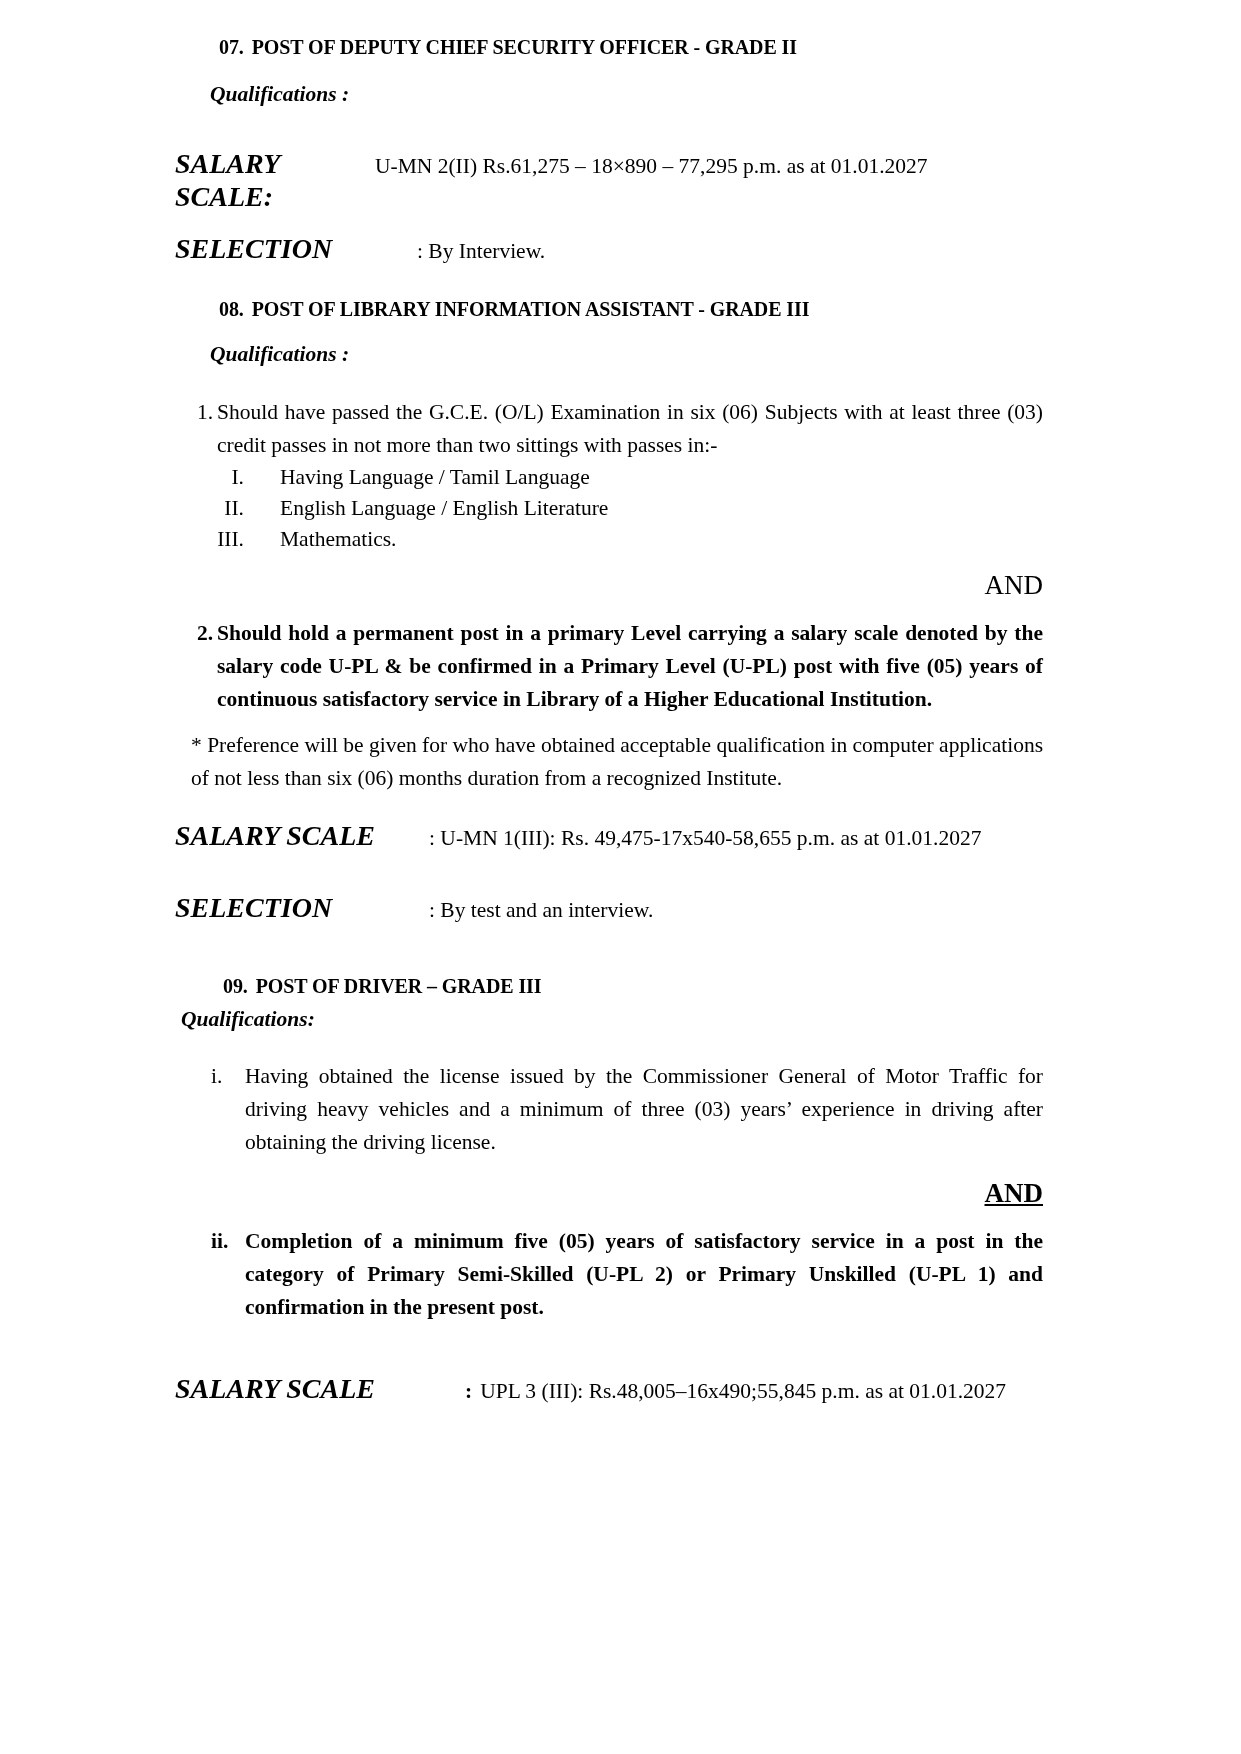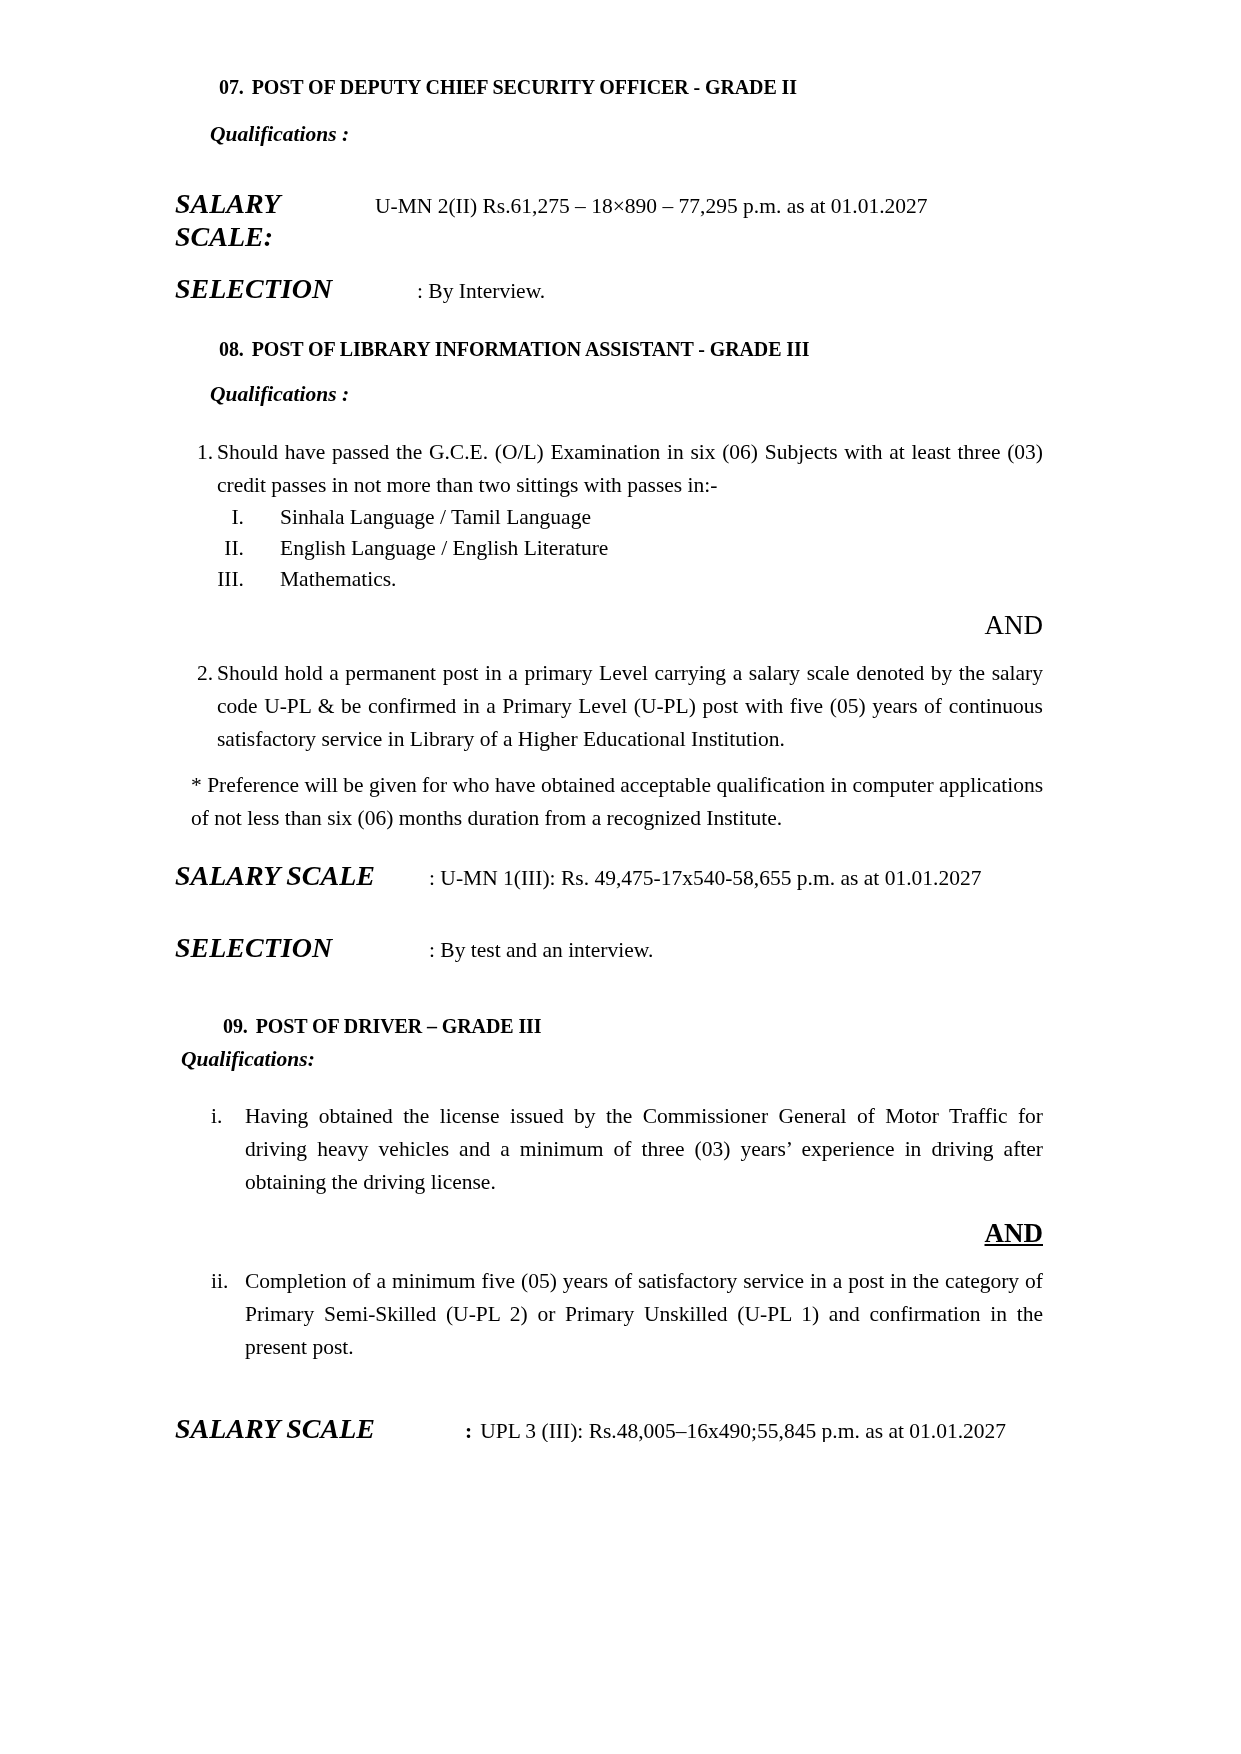--- a/index.html
+++ b/index.html
@@ -5,21 +5,21 @@
   * { margin:0; padding:0; box-sizing:border-box; }
   html,body { background:#ffffff; }
   body {
     width:1241px; height:1754px;
     font-family:"Liberation Serif", serif;
     color:#000;
     position:relative;
   }
   .page {
     width:1241px; height:1442px;
-    padding:71px 198px 0 175px;
+    padding:31px 198px 0 175px;
     overflow:hidden;
   }
   .heading {
     font-weight:bold;
     font-size:20px;
     line-height:33px;
     margin-left:44px;
     letter-spacing:-0.1px;
     white-space:nowrap;
   }
@@ -67,21 +67,21 @@
   .w254 { width:254px; } .w290 { width:290px; }
   .kv-value { white-space:nowrap; }
   .colon-b { font-weight:bold; }
   .gap8 { margin-left:8px; }
   
   .mt14 { margin-top:14px; } .mt36 { margin-top:36px; }
   .mt19 { margin-top:19px; } .mt25 { margin-top:25px; }
   .mt12 { margin-top:12px; } .mt0 { margin-top:0; }
   .mt13 { margin-top:13px; } .mt24 { margin-top:24px; }
   .mt43 { margin-top:43px; } .mt18 { margin-top:18px; }
-  .mt15 { margin-top:15px; } .mt48 { margin-top:48px; }
+  .mt15 { margin-top:15px;font-weight:bold; } .mt48 { margin-top:48px; }
 </style>
 </head>
 <body>
 
 <div class="page">
 
   <div class="heading">
     <span class="hnum">07.</span><span>POST OF DEPUTY CHIEF SECURITY OFFICER - GRADE II</span>
   </div>
 
@@ -103,21 +103,21 @@
   </div>
 
   <div class="quals mt12">Qualifications :</div>
 
   <div class="body-par num-item mt25">
     <span class="inum">1.</span><span>Should have passed the G.C.E. (O/L) Examination in six (06) Subjects with at least three (03) credit passes in not more than two sittings with passes in:-</span>
   </div>
 
   <div class="roman-list mt0">
     <div class="roman-row">
-      <span class="rnum">I.</span><span>Sinhala Language / Tamil Language</span>
+      <span class="rnum">I.</span><span>Having Language / Tamil Language</span>
     </div>
     <div class="roman-row">
       <span class="rnum">II.</span><span>English Language / English Literature</span>
     </div>
     <div class="roman-row">
       <span class="rnum">III.</span><span>Mathematics.</span>
     </div>
   </div>
 
   <div class="and-row mt14">

